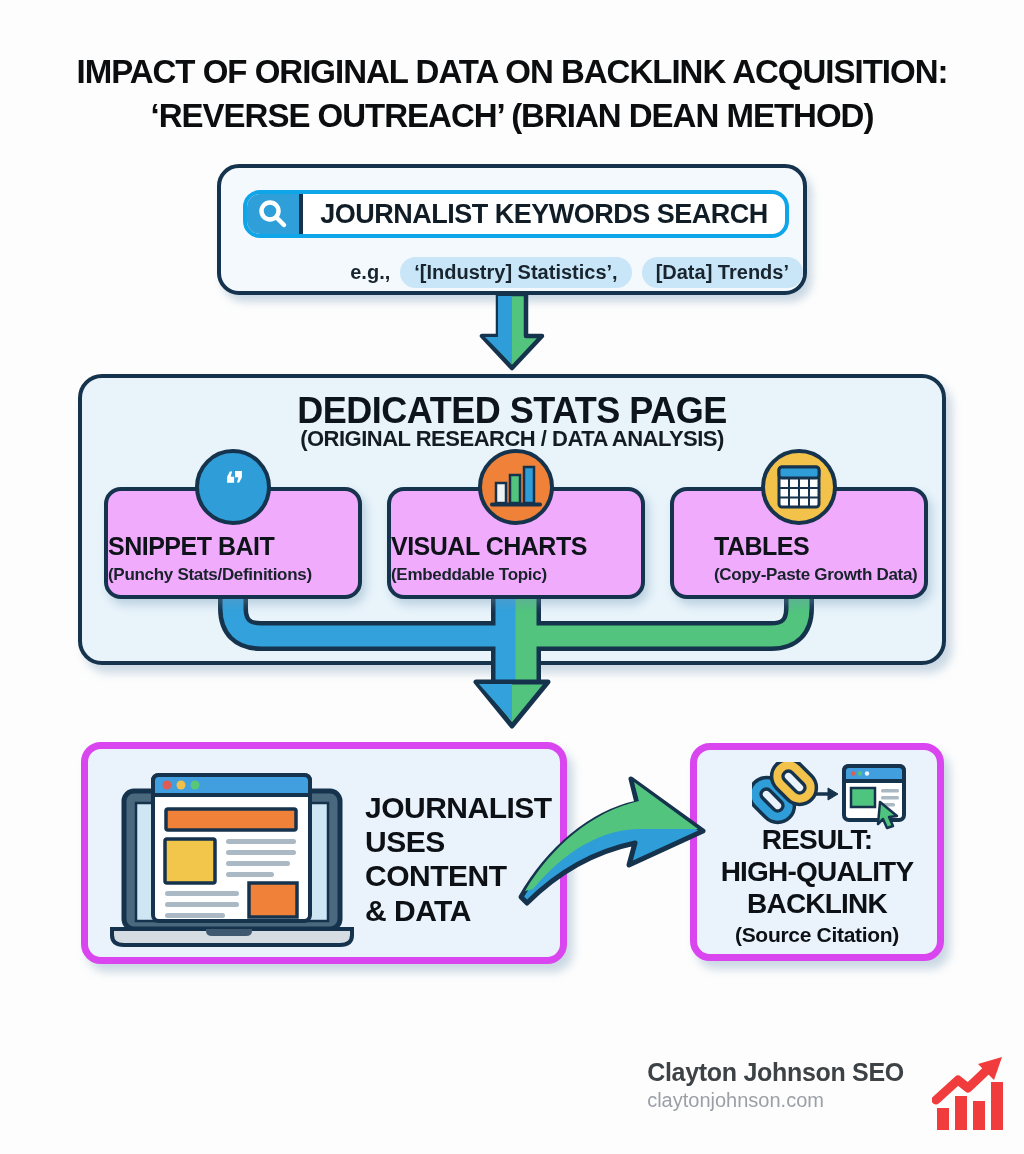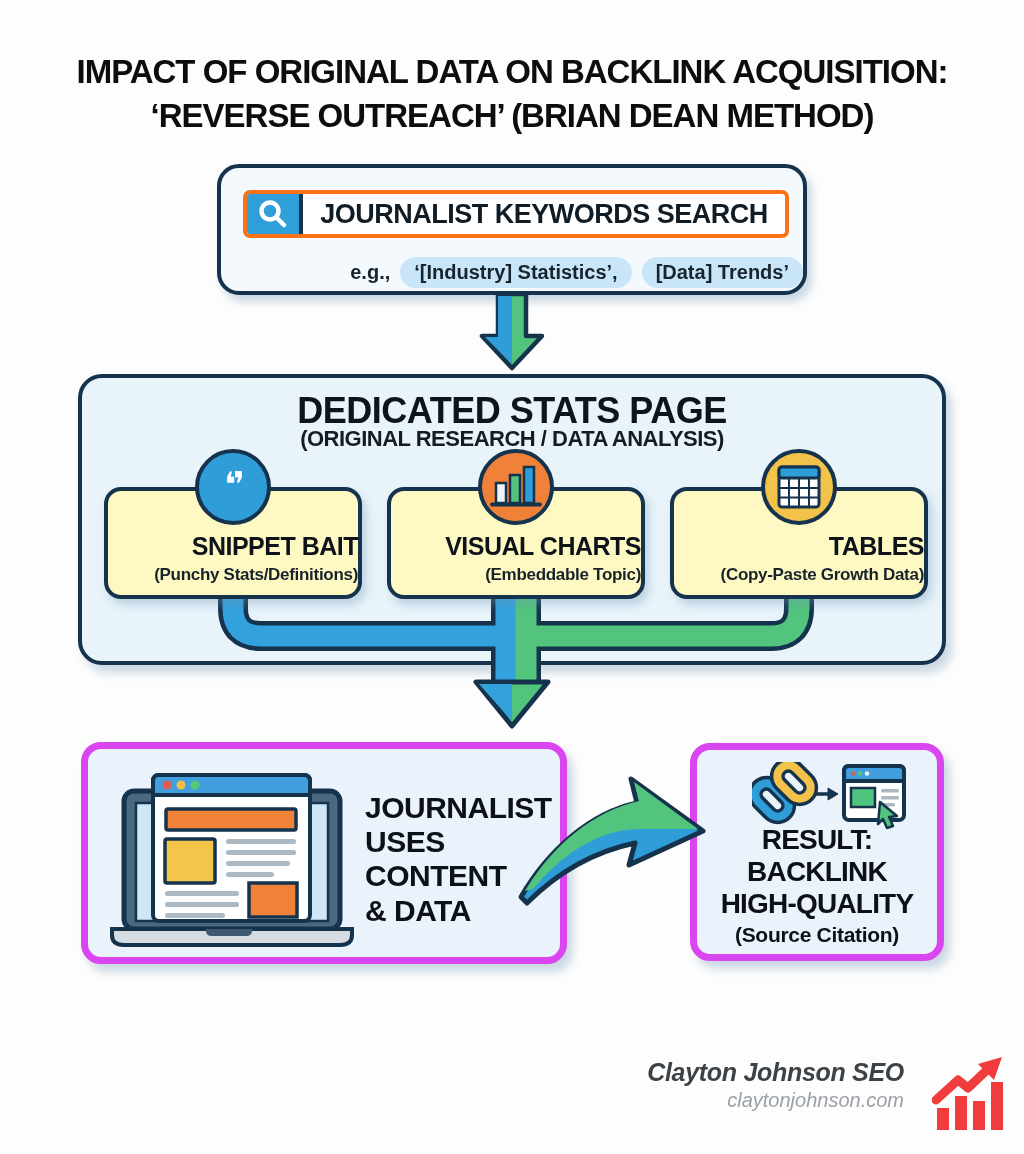--- a/index.html
+++ b/index.html
@@ -9,44 +9,44 @@
 
   
   .title { left:0; top:50px; width:1024px; text-align:center;
            font-size:33px; font-weight:800; letter-spacing:-1px; line-height:1.34; color:#0c0d0e; }
 
   
   .search-panel { left:217px; top:164px; width:590px; height:131px; background:#f3f9fd;
                   border:4px solid #16334e; border-radius:22px;
                   box-shadow:5px 7px 9px rgba(110,150,180,.35); z-index:2; }
   .search-bar { position:absolute; left:22px; top:22px; width:546px; height:48px;
-                border:4px solid #f97316; border-radius:7px; background:#ffffff;
+                border:4px solid #0ea5e9; border-radius:17px; background:#ffffff;
                 display:flex; overflow:hidden; }
   .search-btn { width:56px; height:100%; background:#2e9fd9; border-right:4px solid #16334e;
                 display:flex; align-items:center; justify-content:center; }
   .search-text { flex:1; display:flex; align-items:center; justify-content:center;
                  font-size:27px; font-weight:800; letter-spacing:-0.5px; color:#101d27; white-space:nowrap; }
   .examples { position:absolute; left:0; top:84px; width:100%; height:40px;
               display:flex; align-items:center; justify-content:flex-end; gap:10px;
               font-size:20px; font-weight:700; color:#18242e; }
   .pill { background:#c9e6f8; border-radius:16px; padding:4px 14px; white-space:nowrap; }
 
   
   .stats-panel { left:78px; top:374px; width:868px; height:291px; background:#e8f3fa;
                  border:4px solid #16334e; border-radius:24px;
                  box-shadow:6px 8px 10px rgba(110,150,180,.35); z-index:1; }
   .stats-heading { position:absolute; left:0; top:12px; width:100%; text-align:center;
                    font-size:36px; font-weight:800; letter-spacing:-0.5px; color:#0e141b; }
   .stats-subheading { position:absolute; left:0; top:48px; width:100%; text-align:center;
                       font-size:22px; font-weight:700; letter-spacing:-0.5px; color:#141b22; }
-  .card { position:absolute; top:487px; width:258px; height:112px; background:#fef9c3;
+  .card { position:absolute; top:487px; width:258px; height:112px; background:#f0abfc;
           border:4px solid #16334e; border-radius:17px; z-index:3;
           box-shadow:4px 6px 8px rgba(110,150,180,.35);
           display:flex; flex-direction:column; justify-content:flex-end;
-          align-items:flex-end; padding-bottom:10px; text-align:center; }
+          align-items:flex-start; padding-bottom:10px; text-align:center; }
   .card-title { font-size:25px; font-weight:800; letter-spacing:-0.5px; color:#0e1319; line-height:1.1; }
   .card-sub { font-size:17px; font-weight:600; letter-spacing:-0.3px; color:#17222b; line-height:1.25; margin-top:3px; }
   .badge { position:absolute; top:449px; width:76px; height:76px; border-radius:50%;
            border:4px solid #16334e; z-index:4; display:flex; align-items:center; justify-content:center; }
   .badge-quote { background:#2f9dd8; }
   .badge-chart { background:#ef8238; }
   .badge-table { background:#f2c24b; }
   .quote-glyph { font-family:"DejaVu Sans", sans-serif; color:#ffffff; font-size:34px;
                  font-weight:700; letter-spacing:-3px; line-height:1; padding-bottom:6px; }
 
@@ -55,21 +55,21 @@
               box-shadow:6px 8px 10px rgba(110,150,180,.35); z-index:2; }
   .journalist-box { left:81px; top:742px; width:486px; height:222px; }
   .journalist-text { position:absolute; left:277px; top:42px; font-size:30px; font-weight:800;
                      letter-spacing:-0.5px; line-height:1.14; color:#0d1116; }
   .result-box { left:690px; top:743px; width:254px; height:218px; }
   .result-text { position:absolute; left:0; top:74px; width:100%; text-align:center;
                  font-size:28px; font-weight:800; letter-spacing:-0.8px; line-height:1.15; color:#0d1116; }
   .result-sub { font-size:21px; font-weight:700; letter-spacing:-0.3px; margin-top:2px; }
 
   
-  .footer-text { right:120px; top:1058px; text-align:right;font-style:italic; }
+  .footer-text { right:120px; top:1058px; text-align:left; }
   .footer-brand { font-size:25px; font-weight:700; color:#3d4246; letter-spacing:-0.3px; }
   .footer-site { font-size:20px; font-weight:400; color:#9aa0a6; margin-top:2px; }
 
   svg { display:block; }
   .z2 { z-index:2; } .z3 { z-index:3; } .z5 { z-index:5; }
 </style>
 </head>
 <body>
 
 <div class="canvas">
@@ -222,22 +222,22 @@
         <g fill="#aab9c4">
           <rect x="129" y="27" width="18" height="3.5" rx="1.5"></rect>
           <rect x="129" y="34" width="18" height="3.5" rx="1.5"></rect>
           <rect x="129" y="41" width="14" height="3.5" rx="1.5"></rect>
         </g>
         <path d="M128,40 L145,54 L137,55 L141,64 L135,66 L131,57 L126,62 Z" fill="#4ec47e" stroke="#16334e" stroke-width="2.5" stroke-linejoin="round"></path>
       </g>
     </svg>
     <div class="result-text">
       <div>RESULT:</div>
+      <div>HIGH-QUALITY</div>
       <div>BACKLINK</div>
-      <div>HIGH-QUALITY</div>
       <div class="result-sub">(Source Citation)</div>
     </div>
   </div>
 
   <div class="abs footer-text">
     <div class="footer-brand">Clayton Johnson SEO</div>
     <div class="footer-site">claytonjohnson.com</div>
   </div>
   <svg class="abs" style="left:932px; top:1056px;" width="72" height="76" viewBox="0 0 72 76">
     <g fill="#f03c3c">

